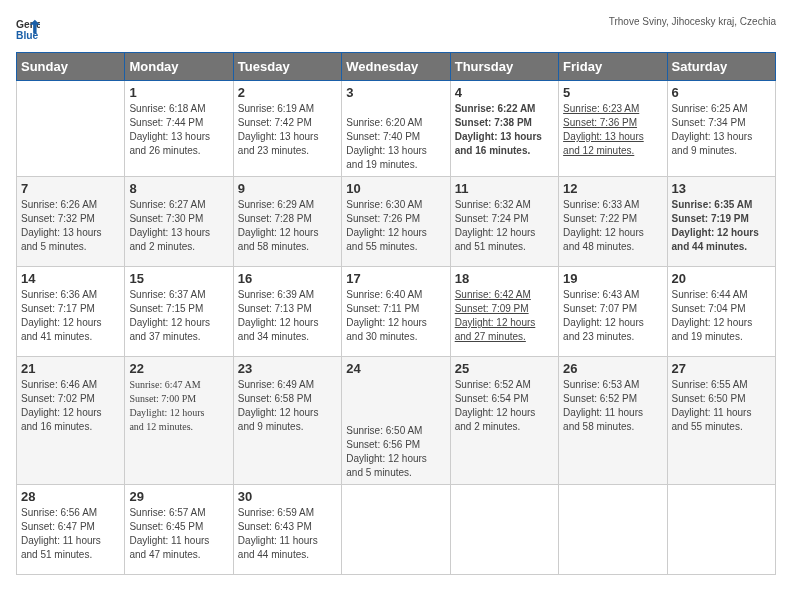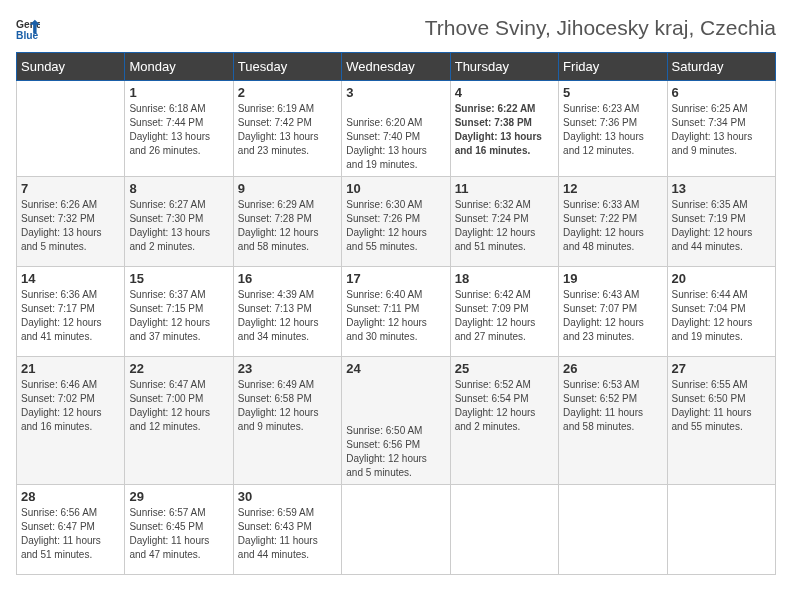--- a/index.html
+++ b/index.html
@@ -27,33 +27,33 @@
     }
     .title-area {
       text-align: right;
     }
     .month-title {
       font-size: 36px;
       font-weight: bold;
       color: #333;
     }
     .location-title {
-      font-size: 21px;
+      font-size: 10px;
       color: #555;
     }
     table {
       width: 100%;
       border-collapse: collapse;
       table-layout: fixed;
     }
     thead th {
-      background-color: #404040;
+      background-color: #737373;
       color: #fff;
       font-size: 13px;
-      font-weight: normal;
+      font-weight: bold;
       padding: 6px 4px;
       text-align: left;
       border: 1px solid #1a5fa8;
     }
     tbody td {
       border: 1px solid #ccc;
       vertical-align: top;
       padding: 4px;
       font-size: 10.5px;
       color: #333;
@@ -138,21 +138,21 @@
         </td>
         <td>
           <span class="day-number">4</span>
           <div class="day-info" style="white-space: pre-line; font-weight: bold;">Sunrise: 6:22 AM
 Sunset: 7:38 PM
 Daylight: 13 hours
 and 16 minutes.</div>
         </td>
         <td>
           <span class="day-number">5</span>
-          <div class="day-info" style="white-space: pre-line;">Sunrise: 6:23 AM
+          <div class="day-info" style="white-space: pre-line; text-decoration: underline;">Sunrise: 6:23 AM
 Sunset: 7:36 PM
 Daylight: 13 hours
 and 12 minutes.</div>
         </td>
         <td>
           <span class="day-number">6</span>
           <div class="day-info" style="white-space: pre-line;">Sunrise: 6:25 AM
 Sunset: 7:34 PM
 Daylight: 13 hours
 and 9 minutes.</div>
@@ -196,21 +196,21 @@
         </td>
         <td>
           <span class="day-number">12</span>
           <div class="day-info" style="white-space: pre-line;">Sunrise: 6:33 AM
 Sunset: 7:22 PM
 Daylight: 12 hours
 and 48 minutes.</div>
         </td>
         <td>
           <span class="day-number">13</span>
-          <div class="day-info" style="white-space: pre-line;">Sunrise: 6:35 AM
+          <div class="day-info" style="white-space: pre-line; font-weight: bold;">Sunrise: 6:35 AM
 Sunset: 7:19 PM
 Daylight: 12 hours
 and 44 minutes.</div>
         </td>
       </tr>
       <tr>
         <td>
           <span class="day-number">14</span>
           <div class="day-info" style="white-space: pre-line;">Sunrise: 6:36 AM
 Sunset: 7:17 PM
@@ -219,35 +219,35 @@
         </td>
         <td>
           <span class="day-number">15</span>
           <div class="day-info" style="white-space: pre-line;">Sunrise: 6:37 AM
 Sunset: 7:15 PM
 Daylight: 12 hours
 and 37 minutes.</div>
         </td>
         <td>
           <span class="day-number">16</span>
-          <div class="day-info" style="white-space: pre-line;">Sunrise: 4:39 AM
+          <div class="day-info" style="white-space: pre-line;">Sunrise: 6:39 AM
 Sunset: 7:13 PM
 Daylight: 12 hours
 and 34 minutes.</div>
         </td>
         <td>
           <span class="day-number">17</span>
           <div class="day-info" style="white-space: pre-line;">Sunrise: 6:40 AM
 Sunset: 7:11 PM
 Daylight: 12 hours
 and 30 minutes.</div>
         </td>
         <td>
           <span class="day-number">18</span>
-          <div class="day-info" style="white-space: pre-line;">Sunrise: 6:42 AM
+          <div class="day-info" style="white-space: pre-line; text-decoration: underline;">Sunrise: 6:42 AM
 Sunset: 7:09 PM
 Daylight: 12 hours
 and 27 minutes.</div>
         </td>
         <td>
           <span class="day-number">19</span>
           <div class="day-info" style="white-space: pre-line;">Sunrise: 6:43 AM
 Sunset: 7:07 PM
 Daylight: 12 hours
 and 23 minutes.</div>
@@ -263,21 +263,21 @@
       <tr>
         <td>
           <span class="day-number">21</span>
           <div class="day-info" style="white-space: pre-line;">Sunrise: 6:46 AM
 Sunset: 7:02 PM
 Daylight: 12 hours
 and 16 minutes.</div>
         </td>
         <td>
           <span class="day-number">22</span>
-          <div class="day-info" style="white-space: pre-line;">Sunrise: 6:47 AM
+          <div class="day-info" style="white-space: pre-line; font-family: Liberation Serif, serif;">Sunrise: 6:47 AM
 Sunset: 7:00 PM
 Daylight: 12 hours
 and 12 minutes.</div>
         </td>
         <td>
           <span class="day-number">23</span>
           <div class="day-info" style="white-space: pre-line;">Sunrise: 6:49 AM
 Sunset: 6:58 PM
 Daylight: 12 hours
 and 9 minutes.</div>

